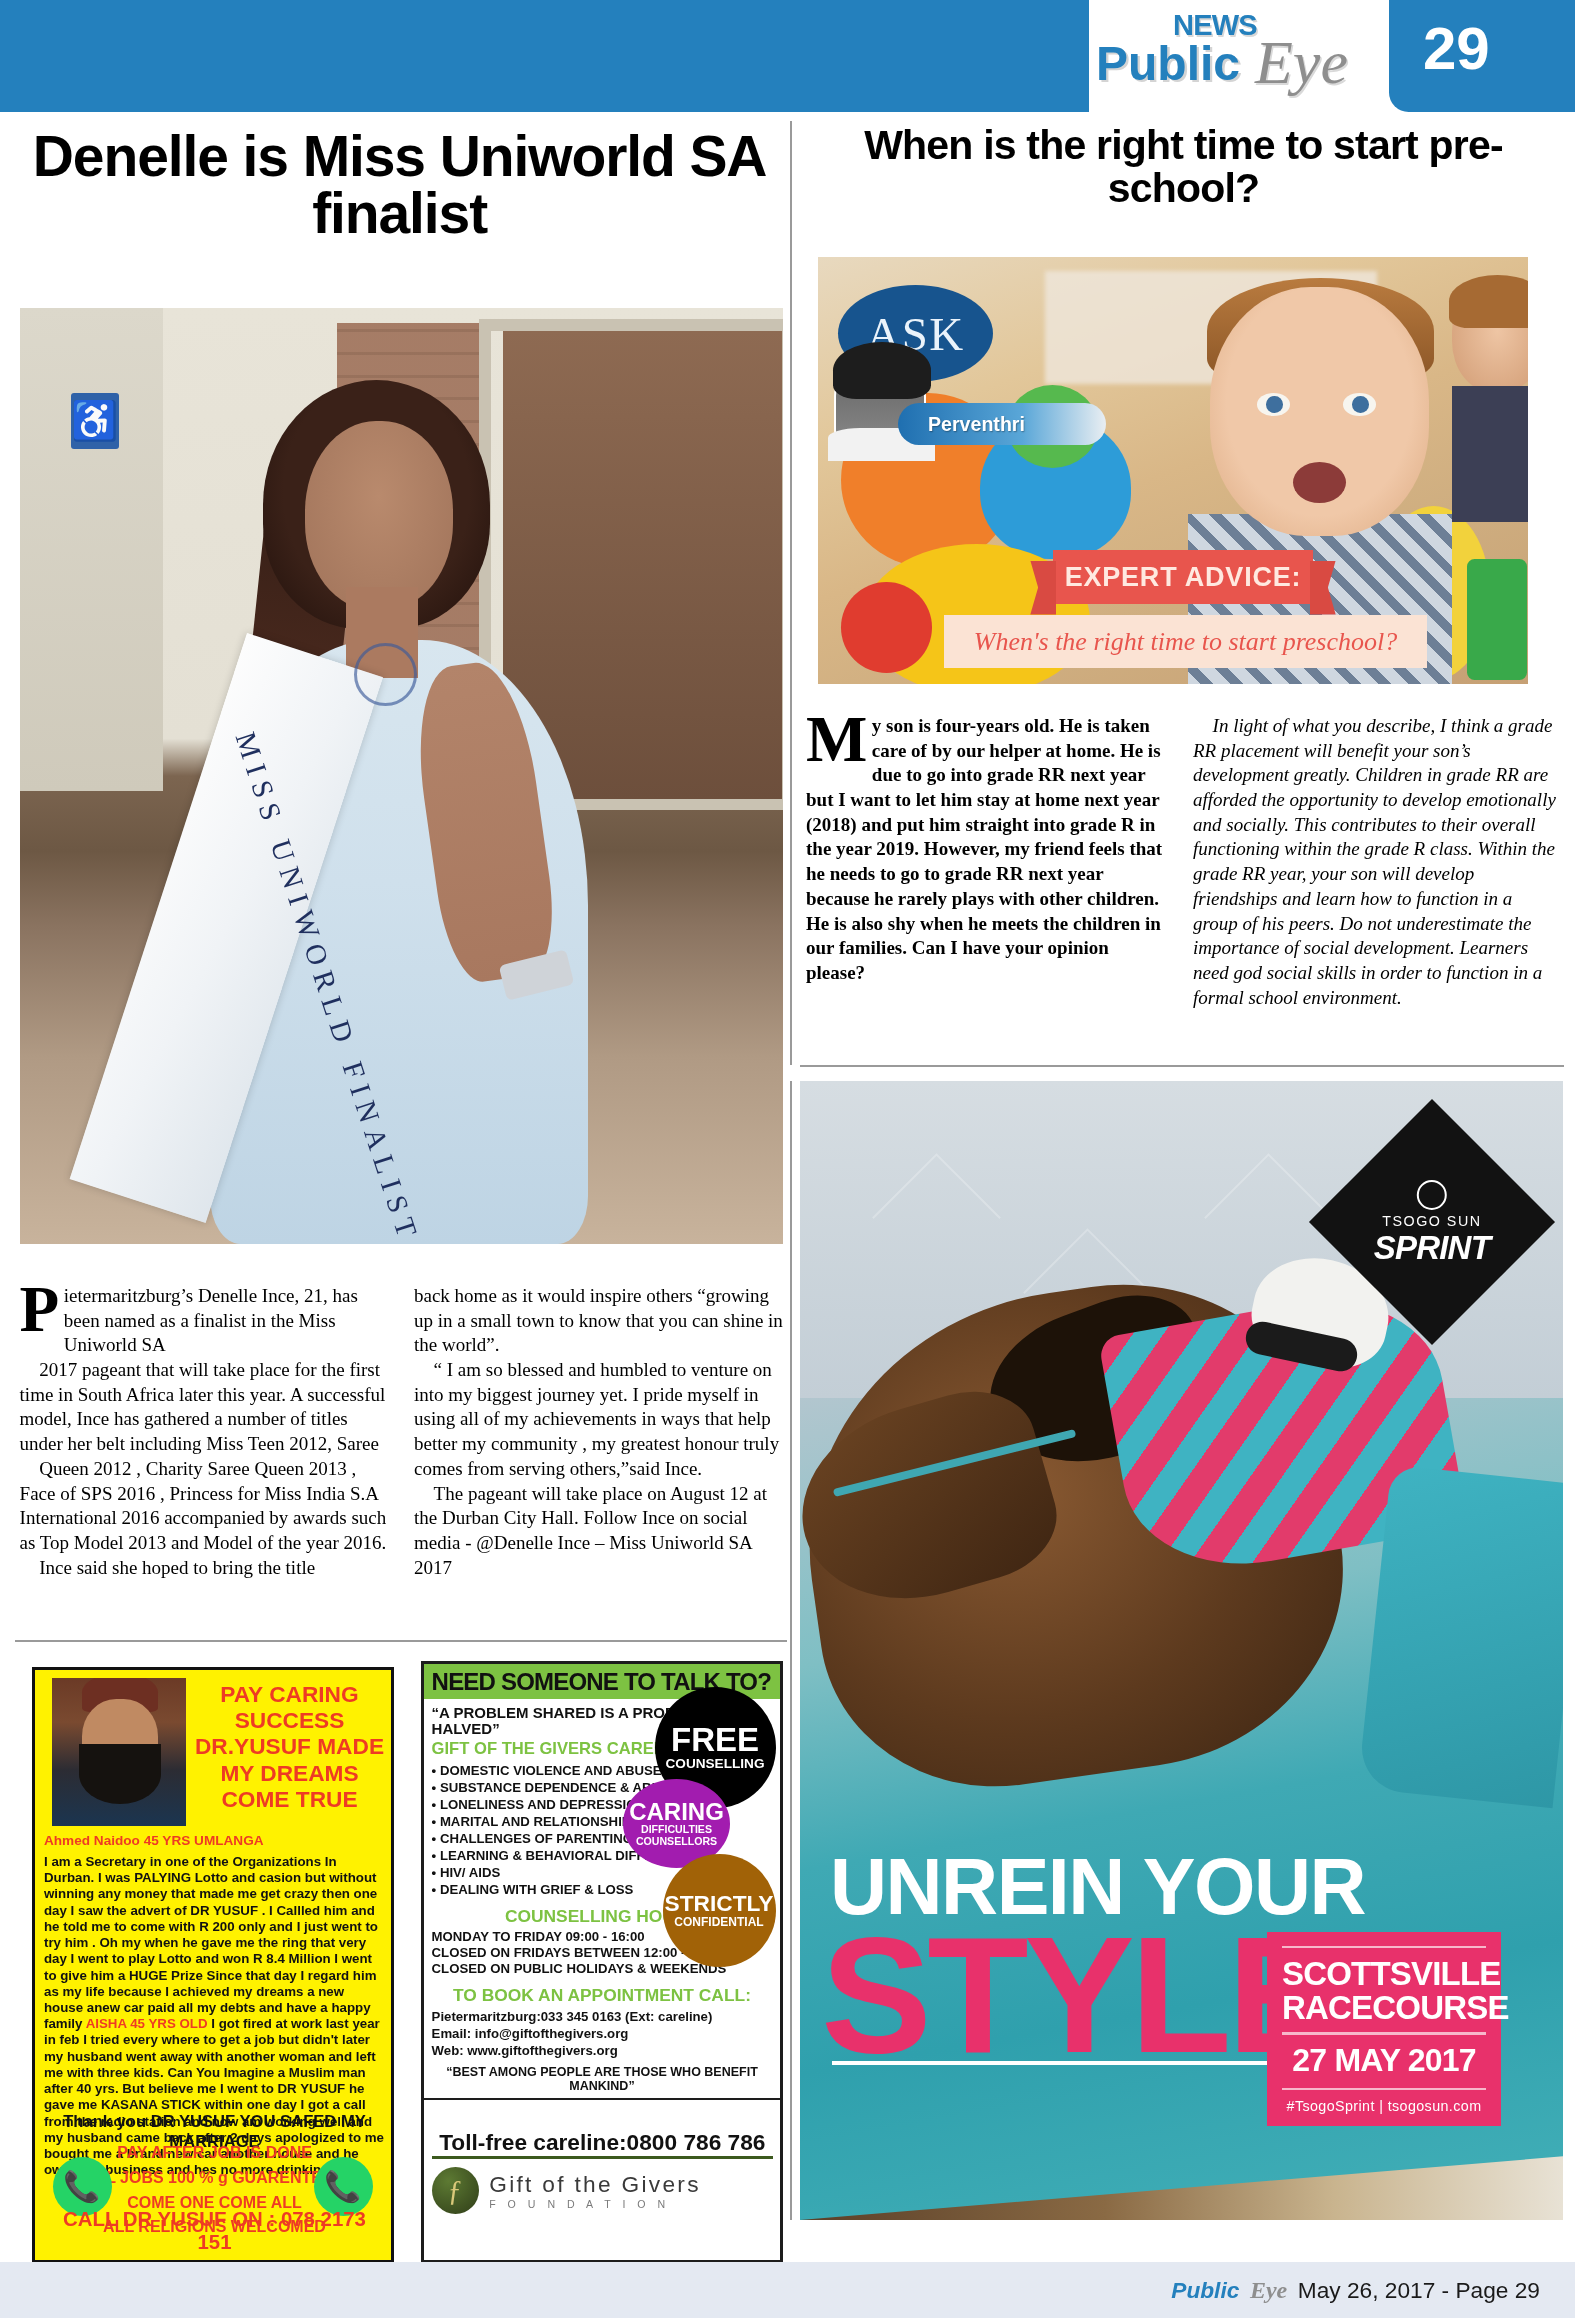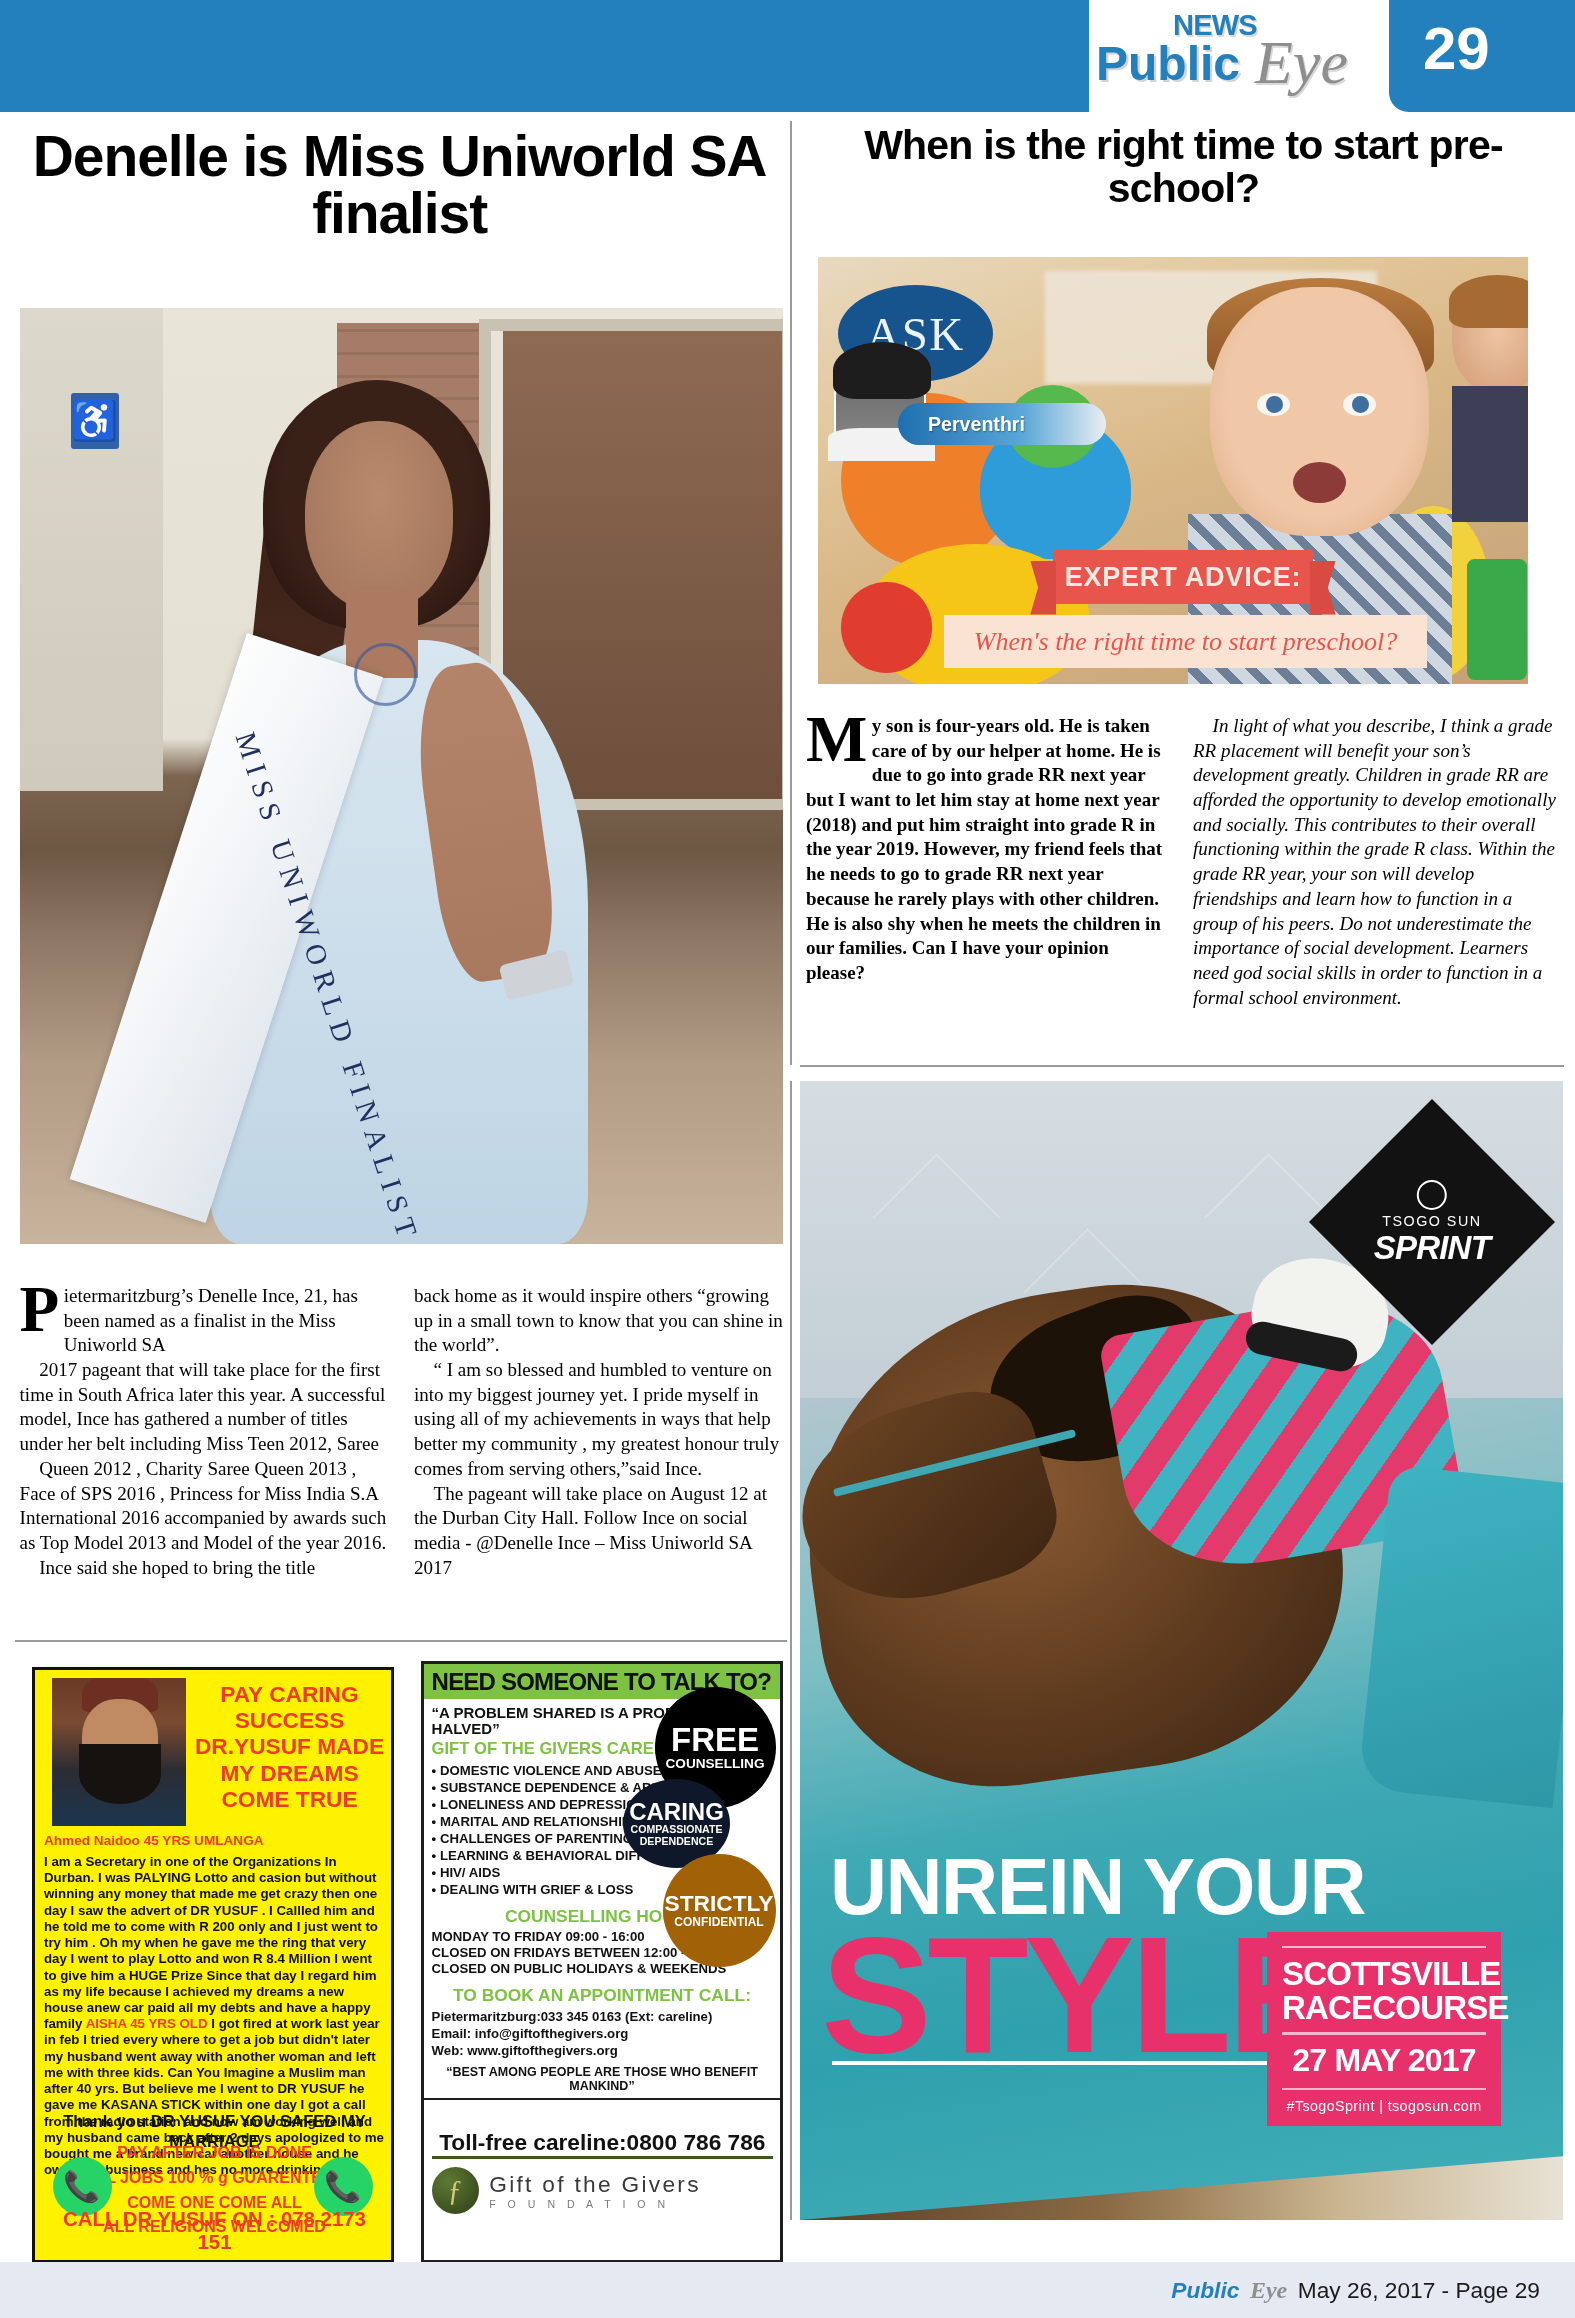--- a/index.html
+++ b/index.html
@@ -275,21 +275,21 @@
   .green-ad .toll { font-family:"Liberation Sans",sans-serif; font-weight:bold; font-size:22.7px; color:#111; padding: 4.5px 7.6px 0; border-bottom: 3px solid #3c5a1e; display:inline-block; margin-left:7.6px;margin-top:25px; }
   .green-ad .foundation { display:flex; align-items:center; gap:10.6px; padding: 7.6px; }
   .green-ad .foundation .logo { width:47px; height:47px; border-radius:50%; background: radial-gradient(circle at 35% 30%, #5d7a33, #2f3d18); position:relative; }
   .green-ad .foundation .logo::after { content:"\0192"; position:absolute; inset:0; color:#d9c87a; font-size:29px; text-align:center; line-height:47px; }
   .green-ad .foundation .nm { font-family:"Liberation Sans",sans-serif; font-size:22.7px; color:#3a3a3a; letter-spacing:2.3px; }
   .green-ad .foundation .sub { font-family:"Liberation Sans",sans-serif; font-size:10.6px; color:#7a7a7a; letter-spacing:4.5px; }
   .badge { position:absolute; border-radius:50%; display:flex; flex-direction:column; align-items:center; justify-content:center; text-align:center; }
   .badge.free { right: 4.5px; top: 22.7px; width: 121px; height: 121px; background:#000000; }
   .badge.free .b1 { font-family:"Liberation Sans",sans-serif; font-weight:bold; font-size:33px; color:#fff; line-height:1; }
   .badge.free .b2 { font-family:"Liberation Sans",sans-serif; font-weight:bold; font-size:13.6px; color:#fff; }
-  .badge.caring { right: 50px; top: 115px; width: 107px; height: 89px; background:#0f172a; }
+  .badge.caring { right: 50px; top: 115px; width: 107px; height: 89px; background:#a21caf; }
   .badge.caring .b1 { font-family:"Liberation Sans",sans-serif; font-weight:bold; font-size:24px; color:#fff; line-height:1; }
   .badge.caring .b2 { font-family:"Liberation Sans",sans-serif; font-weight:bold; font-size:10.6px; color:#fff; line-height:1.05; }
   .badge.strict { right: 4.5px; top: 190px; width: 113px; height: 113px; background:#a16207; }
   .badge.strict .b1 { font-family:"Liberation Sans",sans-serif; font-weight:bold; font-size:22.7px; color:#fff; line-height:1; }
   .badge.strict .b2 { font-family:"Liberation Sans",sans-serif; font-weight:bold; font-size:12px; color:#fff; }
 
   
   .footer { position:absolute; left:0; bottom:0; width:1576px; height:57px; background:#e4e9f2; }
   .footer .inner { position:absolute; right:36px; top:15px; display:flex; align-items:baseline; gap:10.6px; }
   .footer .pb { font-family:"Liberation Sans",sans-serif; font-weight:bold; font-style:italic; font-size:22.7px; color:#2480bd; }
@@ -500,21 +500,21 @@
       <div class="nm">Gift of the Givers</div>
       <div class="sub">F O U N D A T I O N</div>
     </div>
   </div>
   <div class="badge free">
     <div class="b1">FREE</div>
     <div class="b2">COUNSELLING</div>
   </div>
   <div class="badge caring">
     <div class="b1">CARING</div>
-    <div class="b2">COMPASSIONATE DEPENDENCE</div>
+    <div class="b2">DIFFICULTIES COUNSELLORS</div>
   </div>
   <div class="badge strict">
     <div class="b1">STRICTLY</div>
     <div class="b2">CONFIDENTIAL</div>
   </div>
 </div>
 
 <div class="footer">
   <div class="inner">
     <span class="pb">Public</span>

